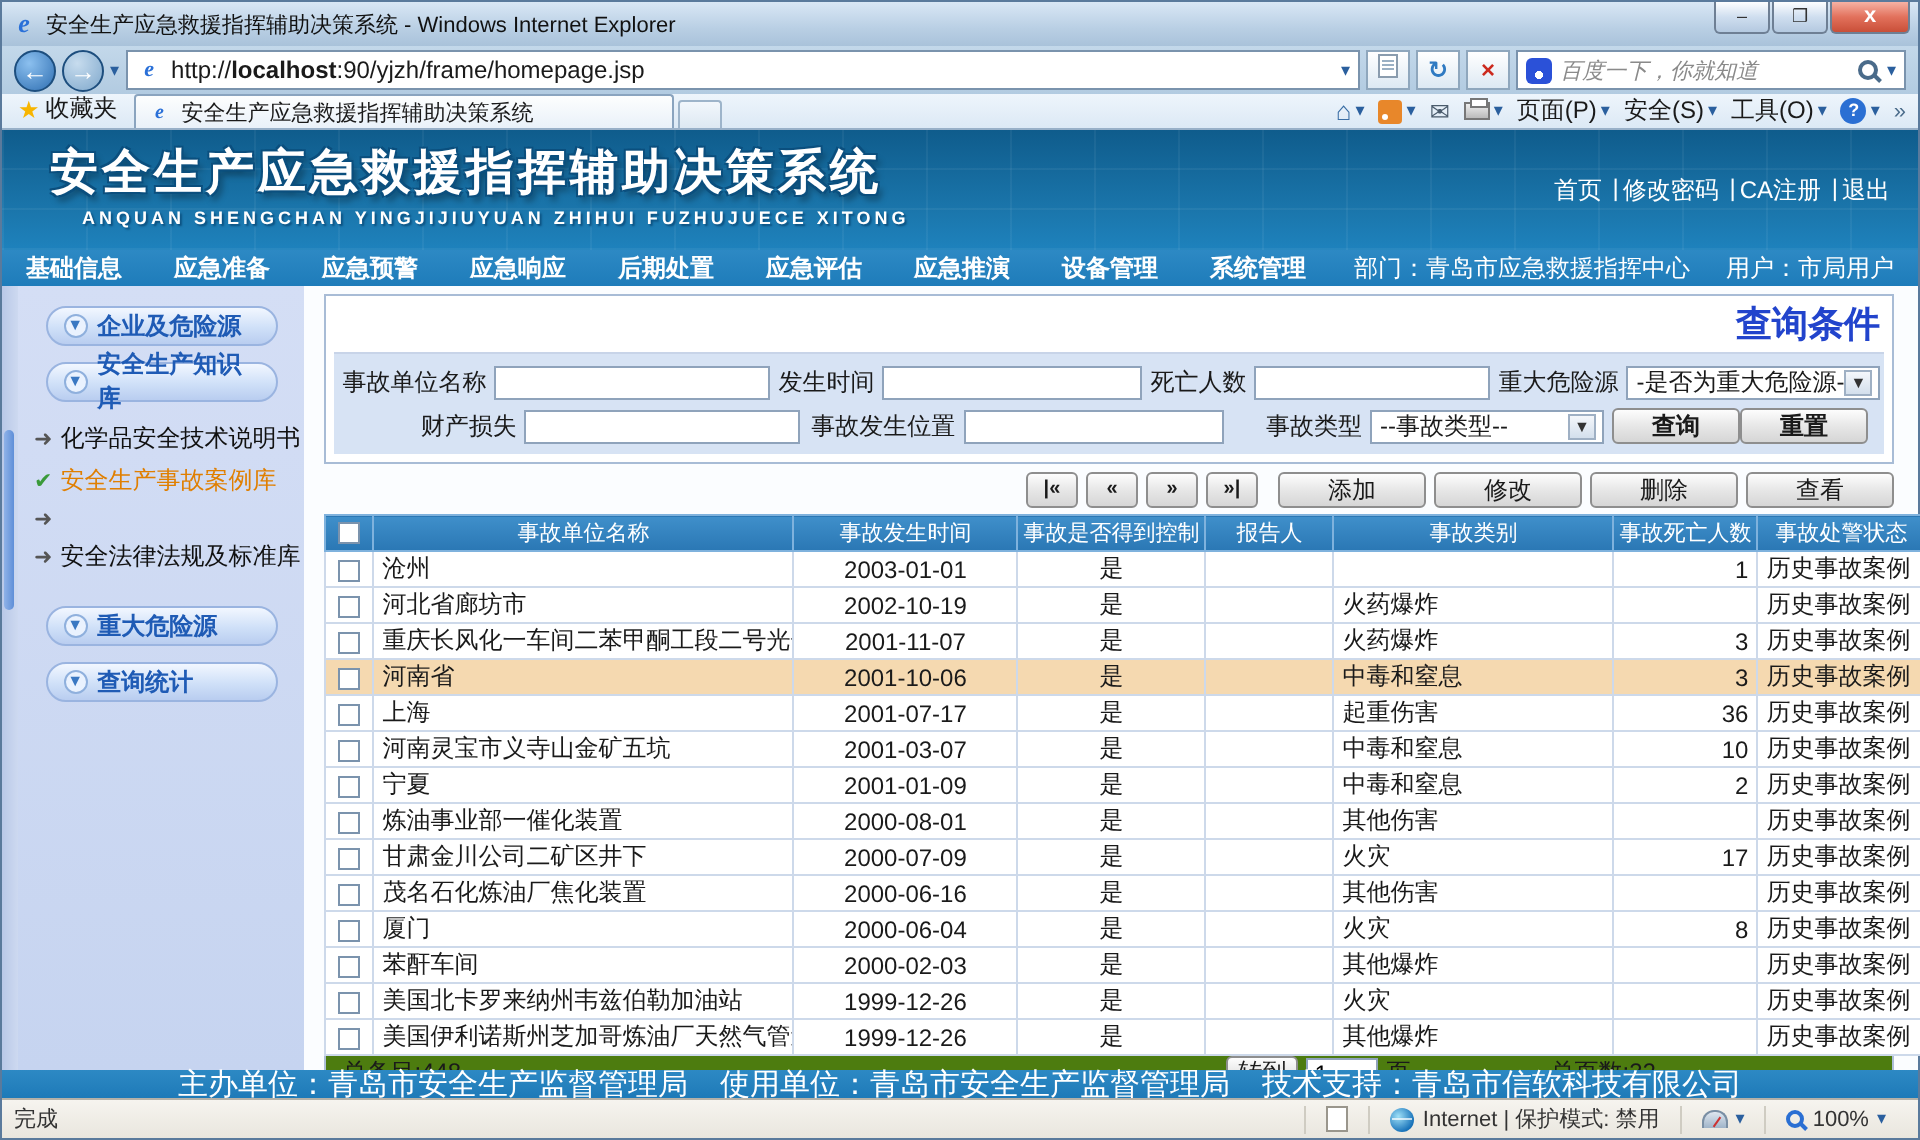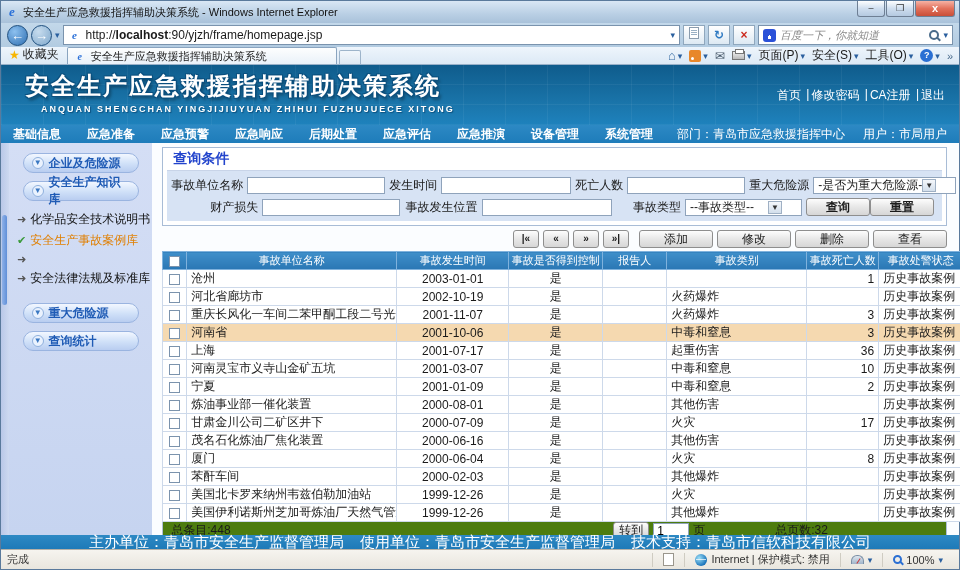--- a/index.html
+++ b/index.html
@@ -74,26 +74,26 @@
   .side-group-btn { width:116px; height:20px; margin:0 auto 8px auto; border:1px solid #9ab4e0; border-radius:10px; background:linear-gradient(#f2f7ff,#cfe0f8 55%,#b9cdf0); display:flex; align-items:center; gap:5px; padding:0 8px; color:#1f5bb5; font-weight:bold; font-size:12px; }
   .side-chevron { width:12px; height:12px; border-radius:50%; background:#eaf2fe; border:1px solid #8fb0dd; color:#3a78c2; font-size:8px; line-height:10px; text-align:center; flex:0 0 12px; }
   .side-items { margin:2px 0 14px 0; }
   .side-item { display:flex; align-items:center; gap:4px; padding:2px 2px 2px 8px; font-size:12px; color:#111; white-space:nowrap; }
   .side-item .arrow { color:#555; font-weight:bold; font-size:11px; }
   .side-item.selected { color:#e07f00; }
   .side-item.selected .arrow { color:#3a9a3a; }
 
   .main { flex:1 1 auto; display:flex; flex-direction:column; padding:4px 12px 0 10px; min-width:0; background:#fbfdff; }
   .main-box { border:1px solid #a8bcd6; background:#fff; padding:0 4px 4px 4px; }
-  .query-legend { color:#2244cc; font-weight:bold; font-size:14px; padding:2px 2px 2px 6px; border-bottom:1px solid #c8d4e8; }
+  .query-legend { color:#2244cc; font-weight:bold; font-size:18px; padding:2px 2px 2px 6px; border-bottom:1px solid #c8d4e8;text-align:right; }
   .qpanel { background:#d7e3f4; padding:3px 4px; }
   .qrow { display:flex; align-items:center; height:22px; gap:4px; }
   .qlabel { text-align:right; font-size:12px; white-space:nowrap; }
   .qinput { height:17px; background:#fff; border:1px solid #8fa3bb; }
-  .qselect { height:17px; background:#fff; border:1px solid #8fa3bb; display:flex; align-items:center; font-size:12px; padding:0 19px 0 4px; }
+  .qselect { height:17px; background:#fff; border:1px solid #8fa3bb; display:flex; align-items:center; font-size:12px; padding:0 3px 0 4px; }
   .qselect .val { flex:1; white-space:nowrap; overflow:hidden; }
   .dd-arrow { width:14px; height:13px; background:linear-gradient(#f4f7fb,#d3dfec); border:1px solid #9fb0c4; font-size:8px; line-height:12px; text-align:center; color:#333; flex:0 0 14px; }
   .btn3d { border:1px solid #8e8e8e; border-radius:3px; background:linear-gradient(#fdfdfd,#e7e7e7 50%,#d6d6d6); font-size:12px; text-align:center; }
   .qbuttons { margin-left:auto; display:flex; padding-right:4px; }
   .qbuttons .btn3d { width:64px; height:18px; line-height:16px; font-weight:bold; }
 
   .toolbar-row { display:flex; justify-content:flex-end; align-items:center; gap:4px; padding:4px 0 3px 0; }
   .pager-btn { width:26px; height:18px; line-height:16px; font-size:10px; font-weight:bold; }
   .action-btn { width:74px; height:18px; line-height:16px; }
 

